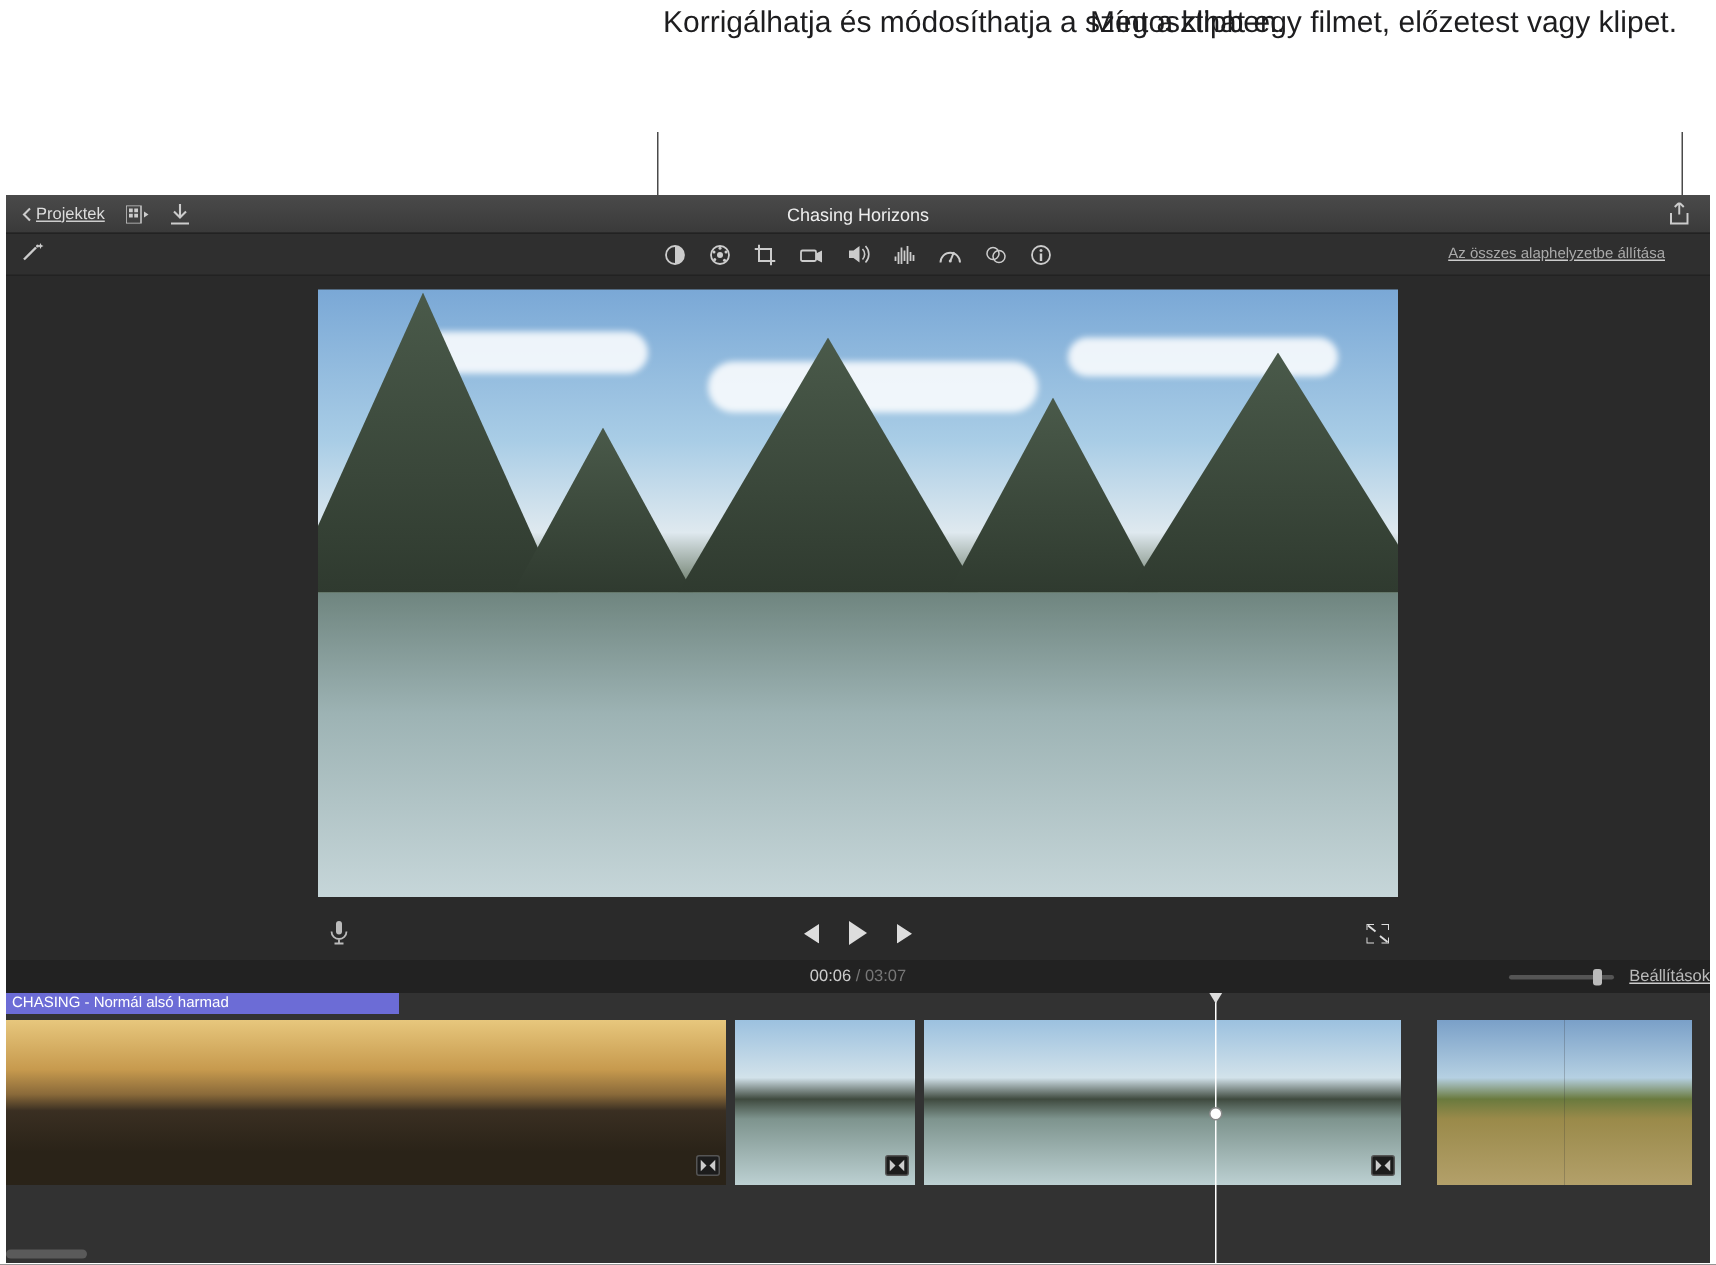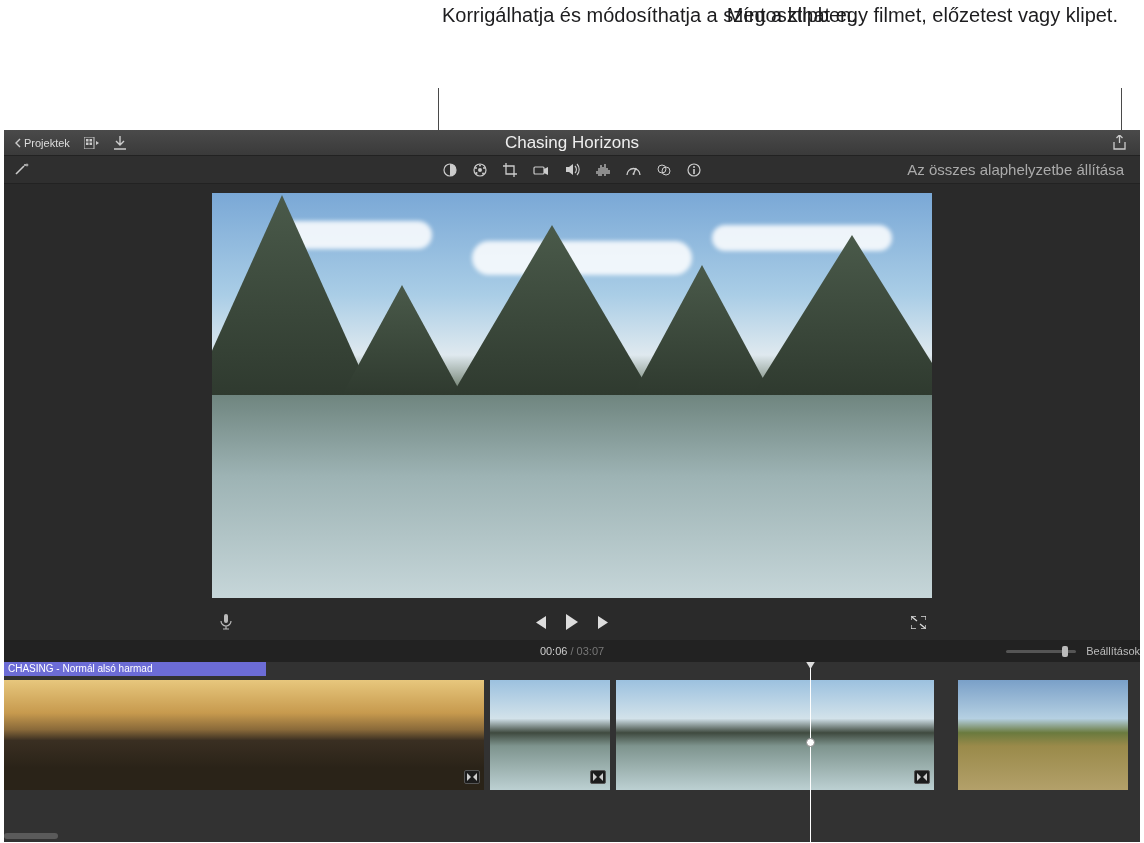--- a/index.html
+++ b/index.html
@@ -1,29 +1,29 @@
 <!DOCTYPE html>
 <html><head>
 <meta charset="utf-8">
 <style>
   * { margin:0; padding:0; box-sizing:border-box; font-family: -apple-system, "Helvetica Neue", Arial, sans-serif; }
   body { background:#fff; width:1144px; height:843px; position:relative; overflow:hidden; color:#1d1d1f; }
   .callouts { position:absolute; top:0; left:0; right:0; height:130px; }
   .callout { position:absolute; font-size:20px; line-height:26px; }
   .callout .line { position:absolute; width:1px; background:#4a4a4a; }
-  .app-window { position:absolute; top:130px; left:4px; right:4px; height:712px; background:#2a2a2a; color:#ccc; display:flex; flex-direction:column; }
+  .app-window { position:absolute; top:130px; left:4px; right:4px; height:712px; background:#2a2a2a; color:#ccc; display:flex; flex-direction:column;text-decoration:underline; }
   .toolbar-top { height:26px; background:linear-gradient(#4a4a4a,#3a3a3a); border-bottom:1px solid #222; display:flex; align-items:center; font-size:11px; color:#ddd; position:relative; }
   .tb-left { display:flex; align-items:center; gap:14px; padding-left:10px; }
   .tb-btn { display:flex; align-items:center; gap:3px; color:#ddd; cursor:pointer; }
-  .tb-title { position:absolute; left:50%; transform:translateX(-50%); font-size:17px; color:#eee; }
+  .tb-title { position:absolute; left:50%; transform:translateX(-50%); font-size:12px; color:#eee; }
   .tb-right { margin-left:auto; padding-right:14px; display:flex; align-items:center; }
   .adjust-bar { height:28px; background:#2f2f2f; border-bottom:1px solid #222; display:flex; align-items:center; font-size:11px; color:#bbb; position:relative; }
   .adjust-left { padding-left:10px; }
   .adjust-center { position:absolute; left:50%; transform:translateX(-50%); display:flex; gap:16px; align-items:center; }
-  .adjust-right { margin-left:auto; padding-right:16px; font-size:15px; color:#aaa; cursor:pointer; }
+  .adjust-right { margin-left:auto; padding-right:30px; font-size:10px; color:#aaa; cursor:pointer; }
   .icon { color:#ccc; display:inline-flex; align-items:center; justify-content:center; }
   .viewer-area { flex:1; background:#2a2a2a; position:relative; display:flex; flex-direction:column; }
   .viewer-frame { flex:1; display:flex; align-items:center; justify-content:center; padding:2px 0 0 0;}
   .video-preview { width:720px; height:405px; background:linear-gradient(to bottom,#7aa8d6 0%, #a9cde6 25%, #dfe9ef 40%, #5e6f5a 50%, #7c8a7a 60%, #3e4b3e 52%, #6b7f7a 70%, #9bb3b5 85%, #c2d4d7 100%); position:relative; overflow:hidden; }
   .mountain { position:absolute; bottom:50%; width:140px; height:140px; background:linear-gradient(#4a5a4a,#2f3a2f); clip-path:polygon(50% 0, 100% 100%, 0 100%); }
   .mountain.m1{ left:-20px; height:200px; width:180px;}
   .mountain.m2{ left:130px; height:110px; width:120px;}
   .mountain.m3{ left:240px; height:170px; width:200px;}
   .mountain.m4{ left:420px; height:130px; width:140px;}
   .mountain.m5{ left:540px; height:160px; width:200px;}

